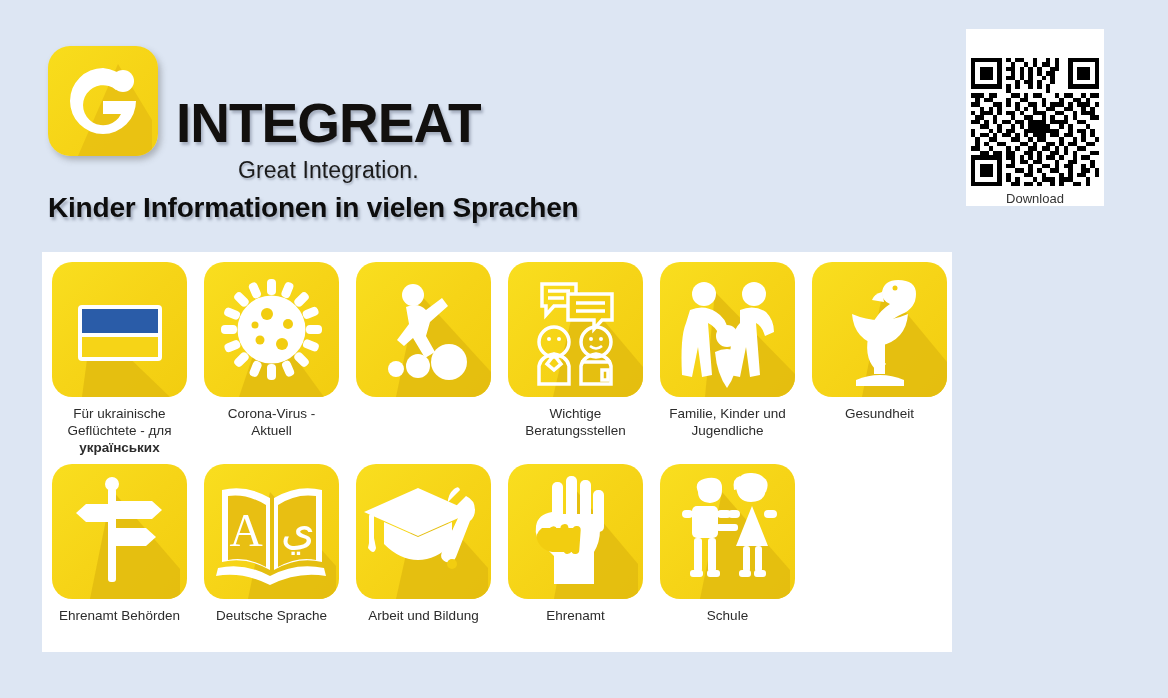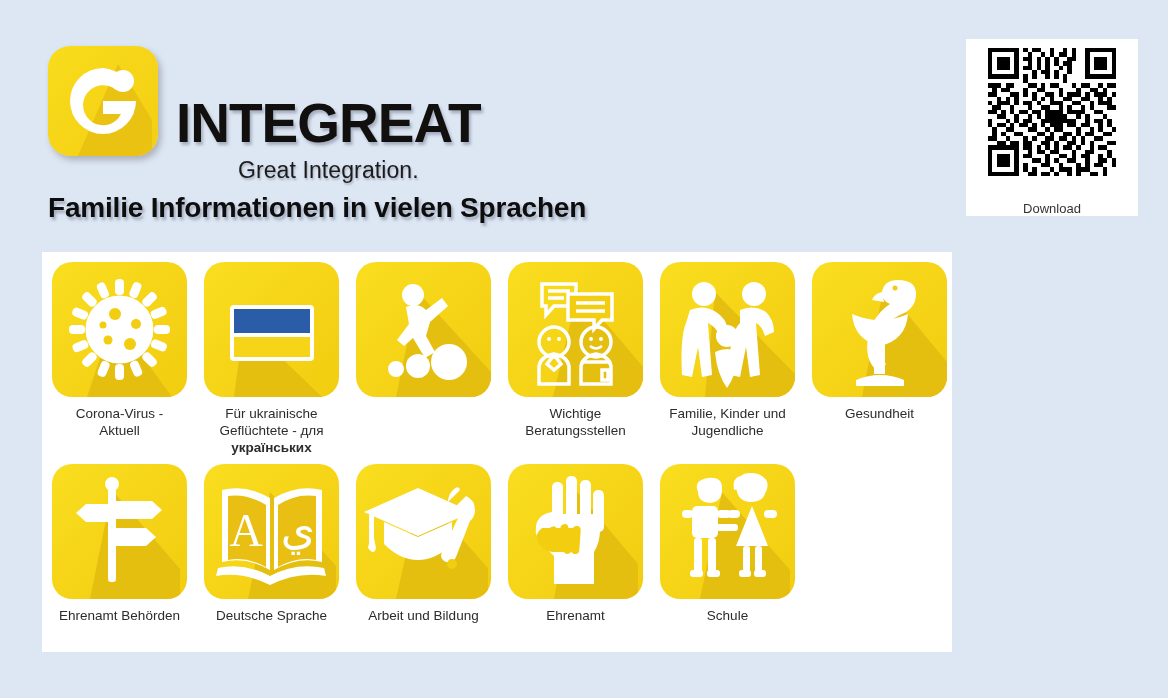--- a/index.html
+++ b/index.html
@@ -29,23 +29,23 @@
     text-align:center;
   }
   
   .headline{
     position:absolute;left:48px;top:192px;
     font-size:28px;font-weight:bold;color:#0d0d0d;letter-spacing:-.2px;
     text-shadow:2px 3px 3px rgba(120,130,150,.6);
   }
   
   .qr-card{
-    position:absolute;left:966px;top:29px;width:172px;height:177px;
+    position:absolute;left:966px;top:29px;width:138px;height:177px;
     background:#fff;display:flex;flex-direction:column;align-items:center;
-    justify-content:space-between;padding-top:9px;box-sizing:border-box;margin-top:10px;
+    justify-content:flex-end;padding-top:9px;box-sizing:border-box;
   }
   .qr-holder{width:128px;height:128px;}
   .qr-label{font-size:13px;color:#333;margin-top:5px;}
   
   .panel{
     position:absolute;left:42px;top:252px;width:910px;height:400px;
     background:#fff;
   }
   .grid-row{display:flex;padding-left:10px;}
   .row1{padding-top:10px;}
@@ -75,21 +75,21 @@
       <circle cx="75" cy="35" r="11" fill="#ffffff"></circle>
     </svg>
   </div>
 
   <div class="logo-words">
     <div class="brand">INTEGREAT</div>
     <div class="tagline">Great Integration.</div>
   </div>
 </div>
 
-<div class="headline">Familie Informationen in vielen Sprachen</div>
+<div class="headline">Kinder Informationen in vielen Sprachen</div>
 
 <div class="qr-card">
   <div class="qr-holder">
     <svg width="128" height="128" viewBox="0 0 29 29" shape-rendering="crispEdges">
       <rect width="29" height="29" fill="#ffffff"></rect>
       <g fill="#000000">
         <rect x="0" y="0" width="7" height="1"></rect>
           <rect x="0" y="6" width="7" height="1"></rect>
         <rect x="0" y="0" width="1" height="7"></rect>
           <rect x="6" y="0" width="1" height="7"></rect>
@@ -286,20 +286,36 @@
   <div class="qr-label">Download</div>
 </div>
 
 <div class="panel">
 
   <div class="grid-row row1">
 
     <div class="cell">
       <div class="tile">
         <svg class="art" width="135" height="135" viewBox="0 0 135 135">
+          <path d="M40 60 L118 135 L30 135 Z" fill="#e3bd10" opacity=".9"></path>
+          <rect x="26" y="43" width="84" height="56" rx="4" fill="#fff"></rect>
+          <rect x="30" y="47" width="76" height="24" fill="#2a5ca8"></rect>
+          <rect x="30" y="75" width="76" height="20" fill="#f6d417"></rect>
+        </svg>
+      </div>
+      <div class="cell-label">
+        <div>Für ukrainische</div>
+        <div>Geflüchtete - для</div>
+        <div class="bold">українських</div>
+      </div>
+    </div>
+
+    <div class="cell">
+      <div class="tile">
+        <svg class="art" width="135" height="135" viewBox="0 0 135 135">
           <path d="M62 55 L120 135 L35 135 Z" fill="#e3bd10" opacity=".9"></path>
           <g fill="#fff">
             <g>
               <rect x="63" y="17" width="9" height="16" rx="4"></rect>
               <rect x="63" y="102" width="9" height="16" rx="4"></rect>
               <rect x="17" y="63" width="16" height="9" rx="4"></rect>
               <rect x="102" y="63" width="16" height="9" rx="4"></rect>
               <rect x="63" y="17" width="9" height="16" rx="4" transform="rotate(45 67.5 67.5)"></rect>
               <rect x="63" y="102" width="9" height="16" rx="4" transform="rotate(45 67.5 67.5)"></rect>
               <rect x="17" y="63" width="16" height="9" rx="4" transform="rotate(45 67.5 67.5)"></rect>
@@ -326,36 +342,20 @@
       </div>
       <div class="cell-label">
         <div>Corona-Virus -</div>
         <div>Aktuell</div>
       </div>
     </div>
 
     <div class="cell">
       <div class="tile">
         <svg class="art" width="135" height="135" viewBox="0 0 135 135">
-          <path d="M40 60 L118 135 L30 135 Z" fill="#e3bd10" opacity=".9"></path>
-          <rect x="26" y="43" width="84" height="56" rx="4" fill="#fff"></rect>
-          <rect x="30" y="47" width="76" height="24" fill="#2a5ca8"></rect>
-          <rect x="30" y="75" width="76" height="20" fill="#f6d417"></rect>
-        </svg>
-      </div>
-      <div class="cell-label">
-        <div>Für ukrainische</div>
-        <div>Geflüchtete - для</div>
-        <div class="bold">українських</div>
-      </div>
-    </div>
-
-    <div class="cell">
-      <div class="tile">
-        <svg class="art" width="135" height="135" viewBox="0 0 135 135">
           <path d="M62 30 L135 110 L135 135 L40 135 Z" fill="#e3bd10" opacity=".9"></path>
           <g fill="#fff">
             <circle cx="57" cy="33" r="11"></circle>
             <path d="M50 45 q12 -5 20 3 l16 -12 6 8 -18 16 -4 14 9 16 -10 6 -12 -20 -9 8 -7 -6 12 -16 z"></path>
             <circle cx="40" cy="107" r="8"></circle>
             <circle cx="62" cy="104" r="12"></circle>
             <circle cx="93" cy="100" r="18"></circle>
           </g>
         </svg>
       </div>

